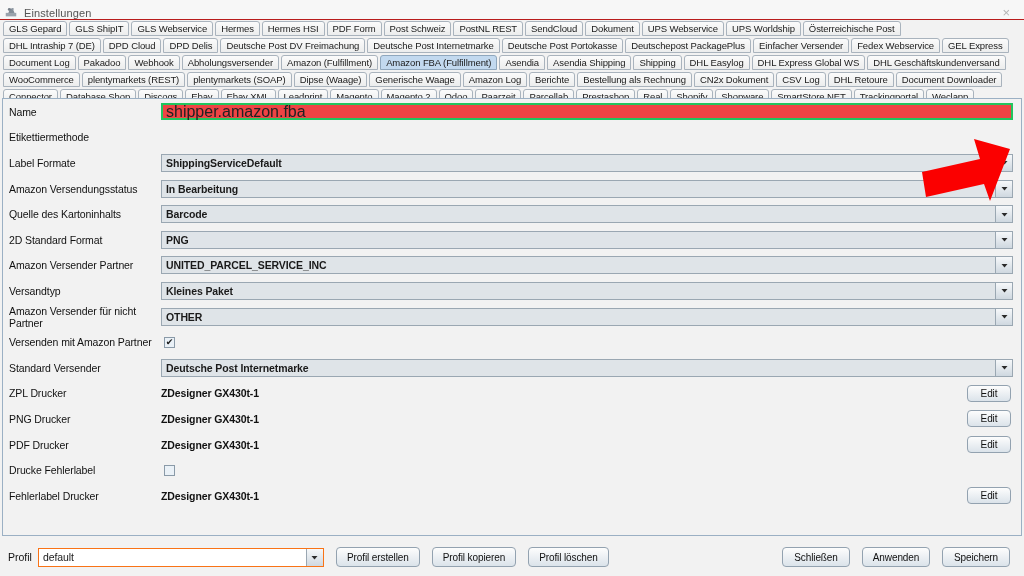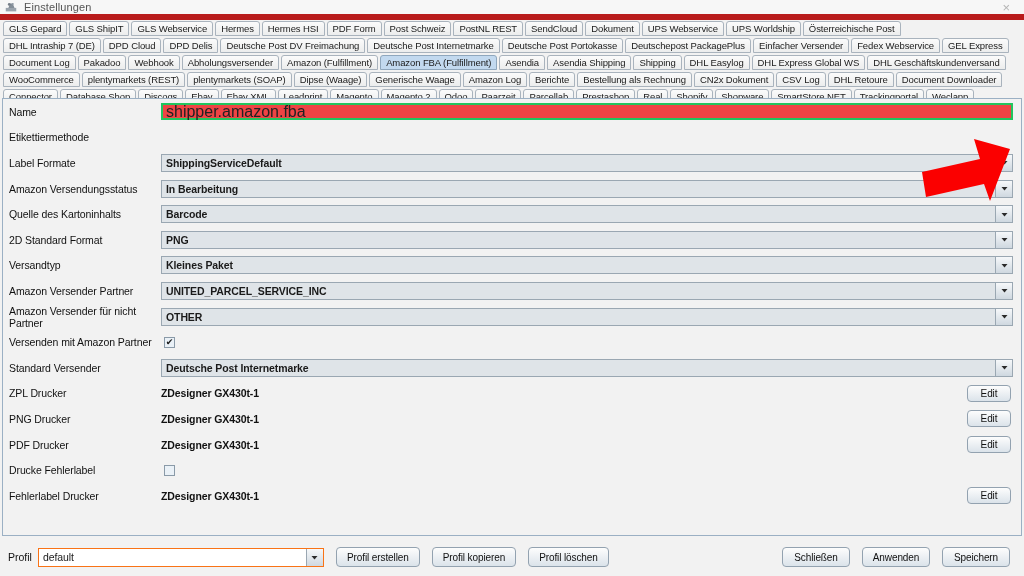--- a/index.html
+++ b/index.html
@@ -20,23 +20,23 @@
     box-sizing: border-box;
   }
 
   
   .titlebar {
     position: absolute;
     top: 0; left: 0;
     width: 1024px;
     height: 20px;
     background: #f7f7f7;
-    border-bottom: 6px solid #b91c1c;
-    display: flex;
-    align-items: center;
+    border-bottom: 1px solid #b91c1c;
+    display: flex;
+    align-items: flex-end;
     box-sizing: border-box;
   }
   .title-icon {
     width: 14px; height: 14px;
     margin-left: 4px; margin-right: 6px;
     flex: 0 0 auto;
     opacity: .75;
   }
   .title-text {
     font-size: 11px;
@@ -412,34 +412,34 @@
         <div class="combo">
           <div class="combo-value">PNG</div>
           <div class="combo-arrow">
             <svg width="9" height="9" viewBox="0 0 9 9">
               <path d="M1.5 3 L7.5 3 L4.5 6.5 Z" fill="#2a2a2a"></path>
             </svg>
           </div>
         </div>
       </div>
       <div class="formrow">
+        <div class="flabel">Amazon Versender Partner</div>
+        <div class="combo">
+          <div class="combo-value">UNITED_PARCEL_SERVICE_INC</div>
+          <div class="combo-arrow">
+            <svg width="9" height="9" viewBox="0 0 9 9">
+              <path d="M1.5 3 L7.5 3 L4.5 6.5 Z" fill="#2a2a2a"></path>
+            </svg>
+          </div>
+        </div>
+      </div>
+      <div class="formrow">
         <div class="flabel">Versandtyp</div>
         <div class="combo">
           <div class="combo-value">Kleines Paket</div>
-          <div class="combo-arrow">
-            <svg width="9" height="9" viewBox="0 0 9 9">
-              <path d="M1.5 3 L7.5 3 L4.5 6.5 Z" fill="#2a2a2a"></path>
-            </svg>
-          </div>
-        </div>
-      </div>
-      <div class="formrow">
-        <div class="flabel">Amazon Versender Partner</div>
-        <div class="combo">
-          <div class="combo-value">UNITED_PARCEL_SERVICE_INC</div>
           <div class="combo-arrow">
             <svg width="9" height="9" viewBox="0 0 9 9">
               <path d="M1.5 3 L7.5 3 L4.5 6.5 Z" fill="#2a2a2a"></path>
             </svg>
           </div>
         </div>
       </div>
       <div class="formrow">
         <div class="flabel">Amazon Versender für nicht Partner</div>
         <div class="combo">

